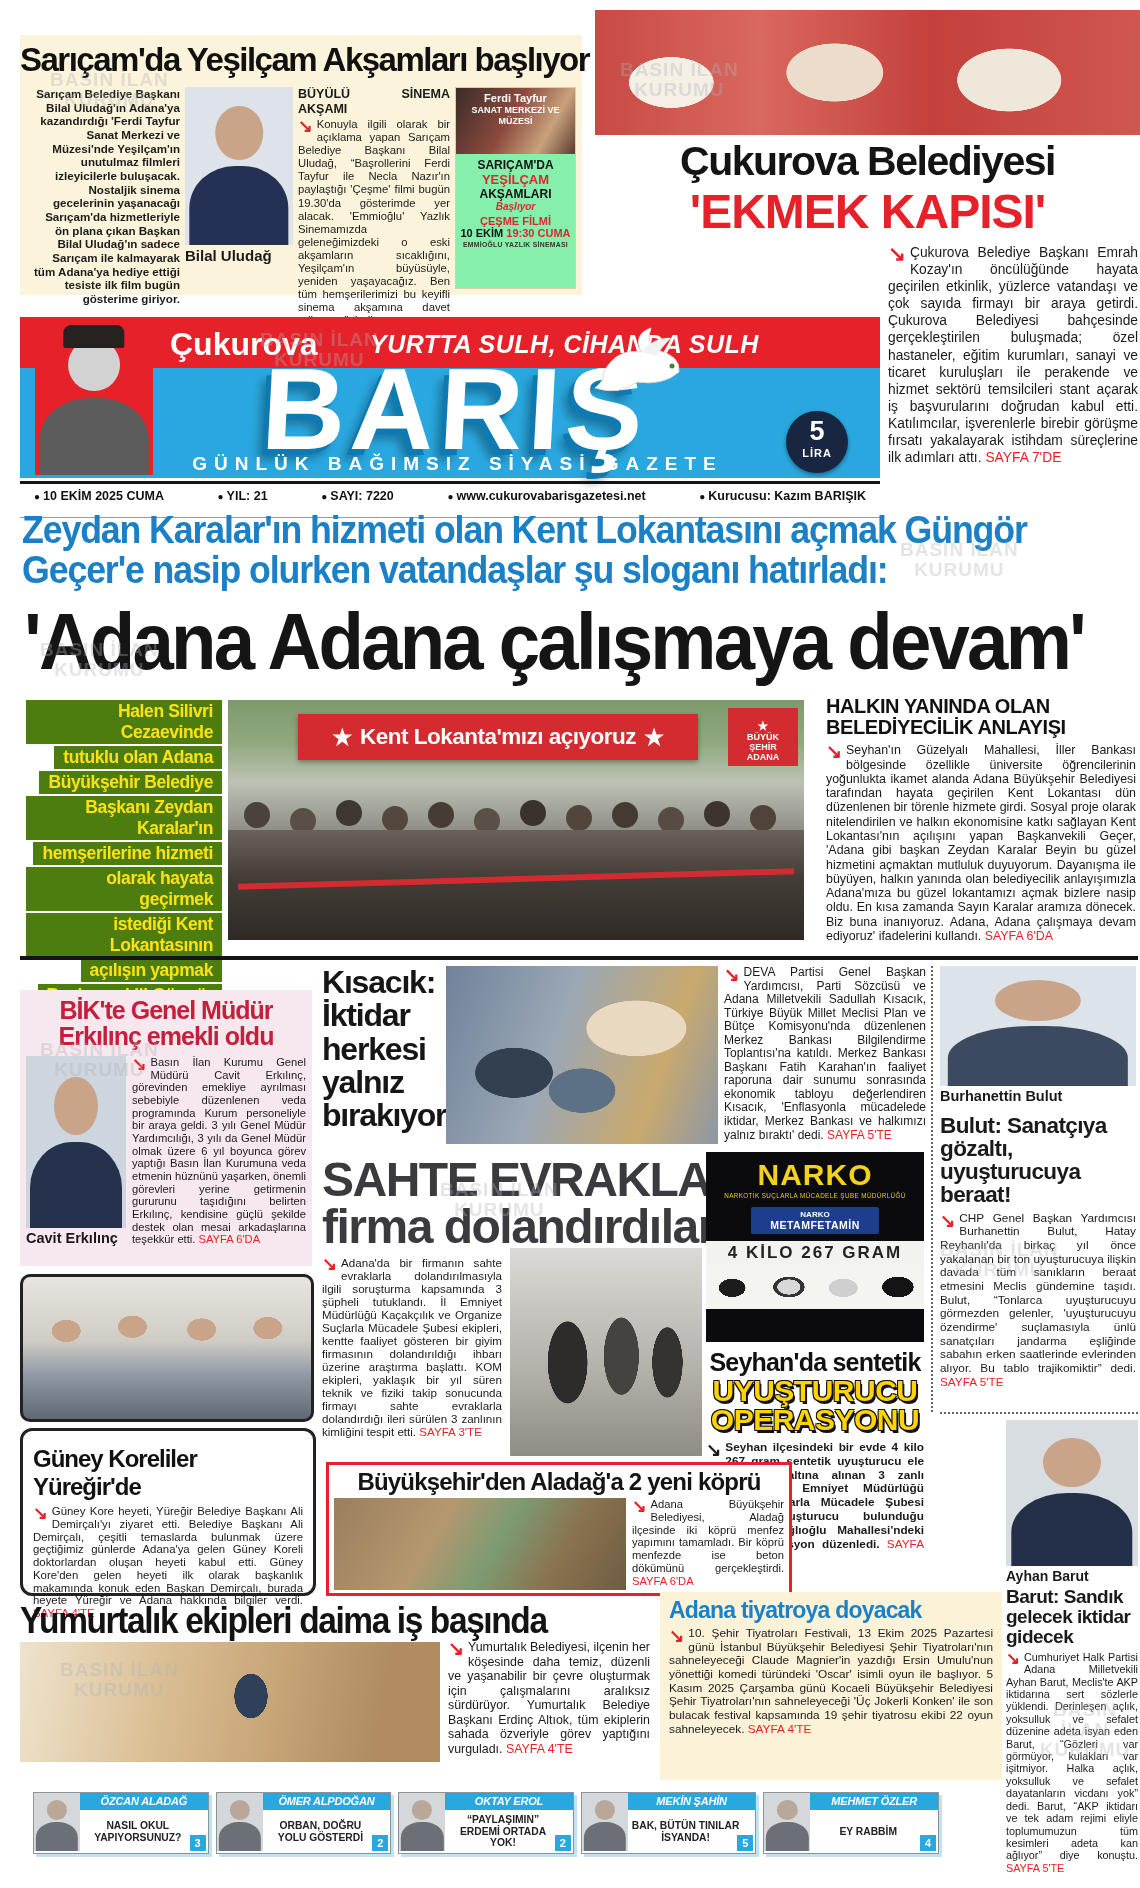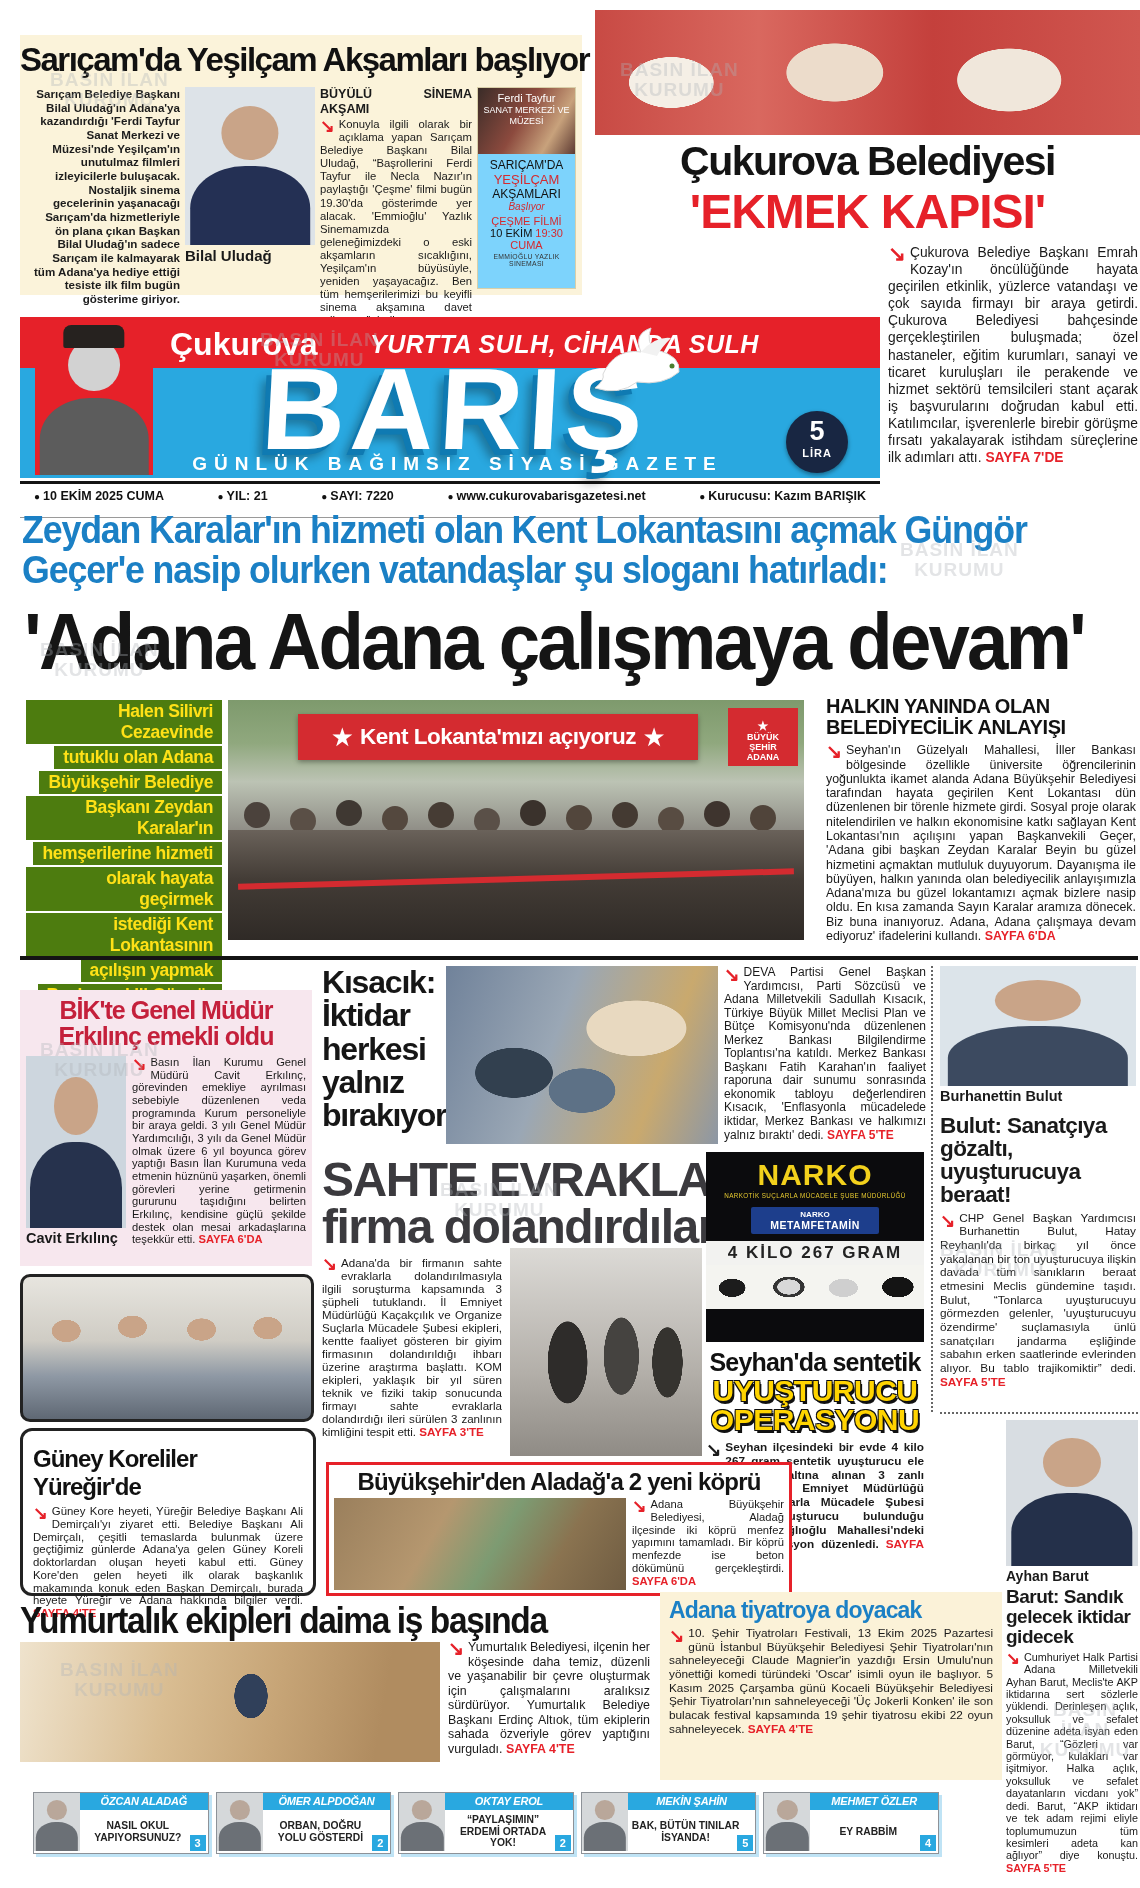--- a/index.html
+++ b/index.html
@@ -1,45 +1,45 @@
 <!DOCTYPE html>
 <html lang="tr"><head>
 <meta charset="utf-8">
 <style>
   html,body{margin:0;padding:0;background:#e9e9e9}
   #page{position:relative;width:1140px;height:1888px;margin:0 auto;background:#fff;
         font-family:"Liberation Sans",sans-serif;color:#1a1a1a;overflow:hidden}
   .abs{position:absolute}
   .jt{text-align:justify}
   .nw{white-space:nowrap}
-  .ref{color:#e62129;font-weight:700}
+  .ref{color:#e62129;font-weight:400}
   .arrow{color:#e62129;font-weight:900;font-size:1.55em;line-height:.75;float:left;margin:2px 4px 0 0}
   .arrow.dark{color:#1a1a1a}
   
   .wm{position:absolute;z-index:40;color:#aeb3b8;opacity:.34;font-weight:700;font-size:19px;
       line-height:1.05;text-align:center;letter-spacing:1px;pointer-events:none}
   
   .figure{position:relative;overflow:hidden}
   .figure::before{content:"";position:absolute;left:50%;top:12%;width:44%;height:34%;
       transform:translateX(-50%);border-radius:50%;background:var(--skin,#c9a488)}
   .figure::after{content:"";position:absolute;left:50%;top:50%;width:92%;height:58%;
       transform:translateX(-50%);border-radius:46% 46% 0 0;background:var(--coat,#2d3a55)}
   .hat{position:absolute;left:50%;top:3%;width:52%;height:15%;transform:translateX(-50%);
       background:#26221f;border-radius:8px 8px 2px 2px;z-index:2}
   
   #topleft{left:20px;top:35px;width:562px;height:260px;background:#fbf3da}
   #topleft h1{margin:6px 0 0;text-align:center;font-size:33px;font-weight:900;letter-spacing:-1.5px;color:#111}
   #tl-row{position:absolute;left:8px;right:6px;top:52px;bottom:6px;display:flex;gap:5px}
   #tl-intro{width:152px;text-align:right;font-weight:700;font-size:11.6px;line-height:1.18;color:#1c1c1c}
-  #tl-photo{width:130px}
+  #tl-photo{width:108px}
   #tl-photo .ph{height:158px;background:#dde3e8}
   #tl-photo .cap{font-weight:800;font-size:15px;margin-top:2px}
   #tl-body{width:152px;font-size:11.3px;line-height:1.16}
   #tl-body .sh{font-weight:800;font-size:12.5px;margin:0 0 2px}
-  #tl-poster{flex:1;background:#7dd3fc;border:1px solid #d8cfa9;position:relative;font-weight:400;
+  #tl-poster{flex:1;background:#86efac;border:1px solid #d8cfa9;position:relative;font-weight:700;
       text-align:center;overflow:hidden}
   #tl-poster .still{height:62px;background:linear-gradient(120deg,#3a2c28,#8c4a3e 45%,#c8a27c 75%,#5d3a32);
       color:#fff;font-size:9px;line-height:1.2;padding-top:4px}
   #tl-poster .still .ar{font-size:11px}
   .po1{font-size:12px;color:#111;margin-top:4px}
   .po2{font-size:13px;color:#d42b30}
   .po3{font-size:12px;color:#111}
   .potag{font-size:10px;color:#d42b30;font-style:italic}
   .pofilm{font-size:11px;color:#d42b30;margin-top:3px}
   .podate{font-size:11px;color:#111}.potime{color:#d42b30}

